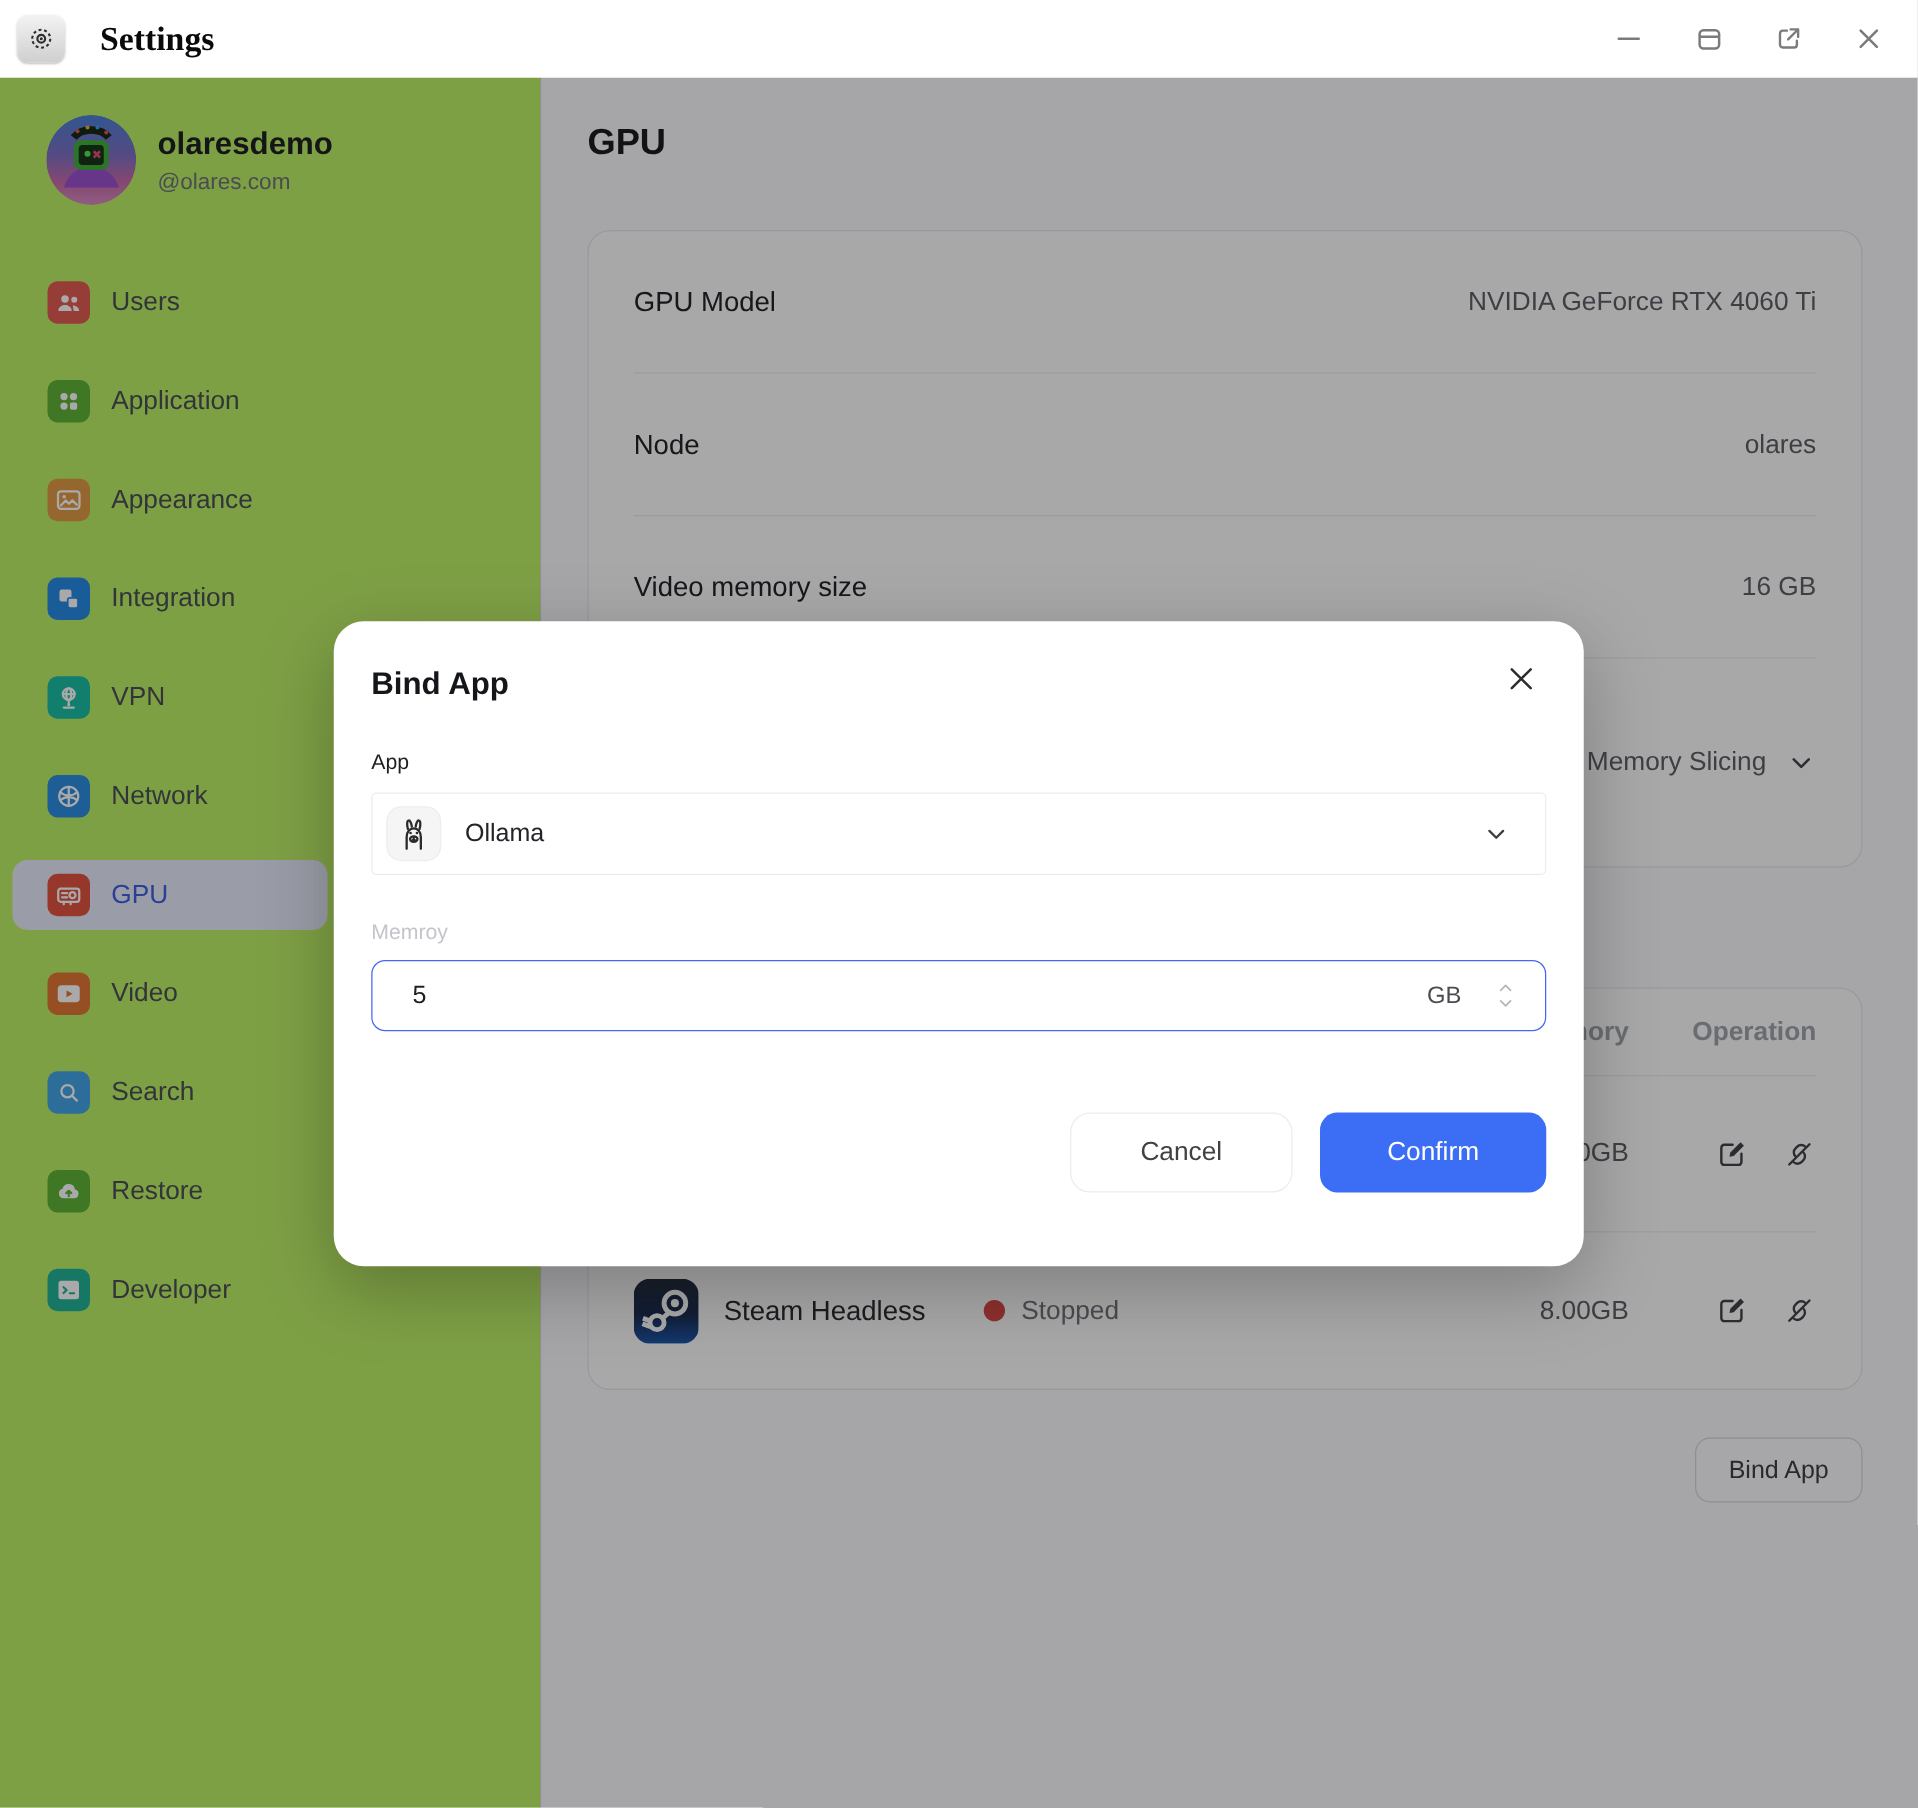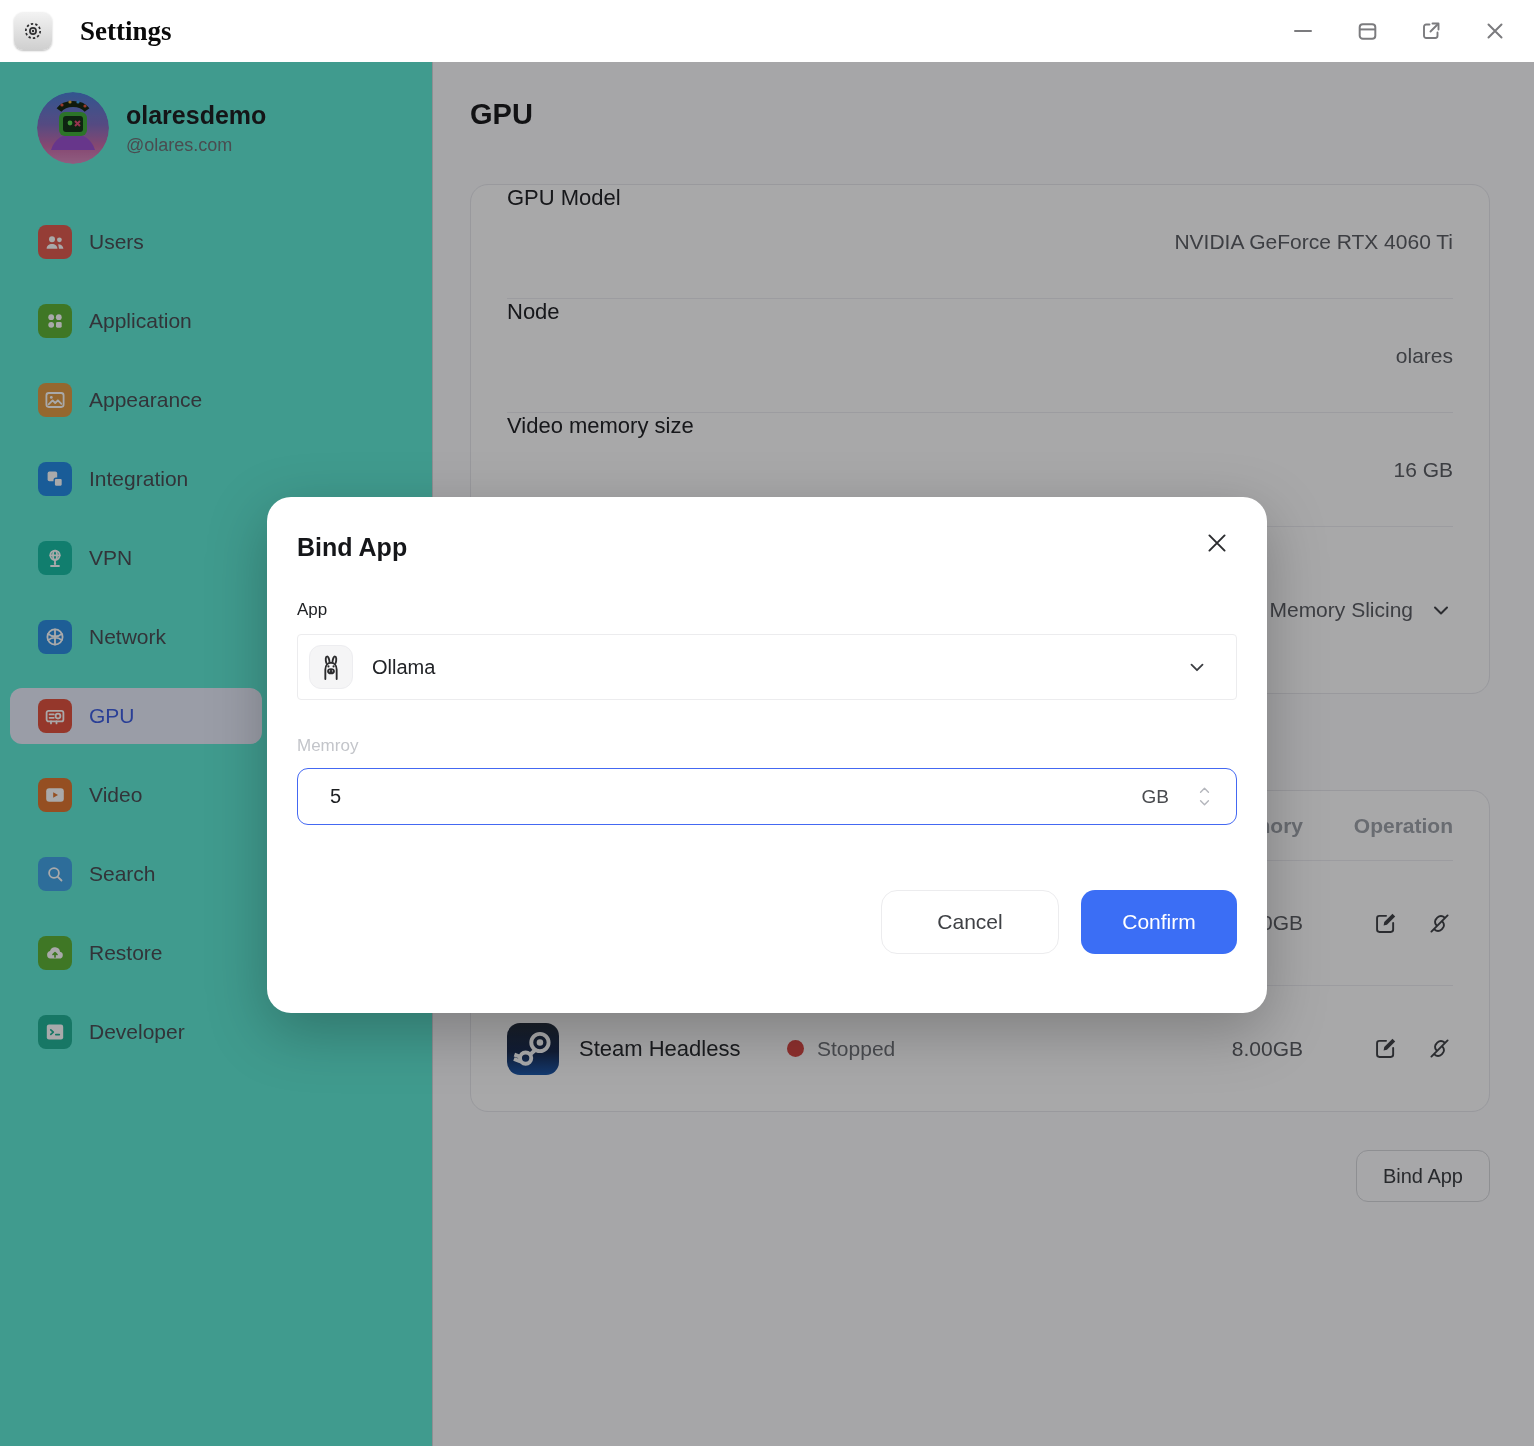--- a/index.html
+++ b/index.html
@@ -16,21 +16,21 @@
   .tb-title { font-family:"Liberation Serif", serif; font-weight:700;
     font-size:27px; color:#0a0a0a; margin-left:28px; }
   .tb-controls { margin-left:auto; display:flex; align-items:center; gap:38px; }
   .tb-btn { width:26px; height:26px; display:flex; align-items:center;
     justify-content:center; color:#7b7b7e; cursor:pointer; }
 
   
   .app { position:absolute; top:62px; left:0; right:0; bottom:0; display:flex; }
 
   
-  .sidebar { width:433px; background:#5eead4; border-right:1px solid #d7d8dc;
+  .sidebar { width:433px; background:#bef264; border-right:1px solid #d7d8dc;
     padding-top:30px; flex-shrink:0; }
   .user { display:flex; align-items:center; padding-left:37px; height:72px; }
   .avatar { width:72px; height:72px; border-radius:50%; overflow:hidden; flex-shrink:0; }
   .user-meta { margin-left:17px; }
   .user-name { font-size:25px; font-weight:700; color:#1b1c1e; }
   .user-handle { font-size:18px; color:#6d7075; margin-top:5px; }
   .nav { margin-top:50px; }
   .side-item { width:252px; margin-left:10px; height:56px; border-radius:12px;
     display:flex; align-items:center; padding-left:28px; margin-bottom:23px;
     cursor:pointer; }
@@ -39,21 +39,21 @@
     display:flex; align-items:center; justify-content:center; }
   .tile svg { width:24px; height:24px; }
   .side-label { margin-left:17px; font-size:21px; color:#494c52; }
   .side-item.selected .side-label { color:#3c5de0; }
 
   
   .main { flex:1; background:#fafafc; padding:36px 44px 0 37px; }
   .page-title { font-size:29px; font-weight:700; color:#17181a; }
   .card { background:#fdfdfe; border:1px solid #e6e7eb; border-radius:18px;
     margin-top:53px; padding:0 36px; }
-  .info-row { min-height:114px; display:flex; 
+  .info-row { min-height:114px; display:flex; align-items:center;
     justify-content:space-between; border-bottom:1px solid #ececf0; }
   .info-row:last-child { border-bottom:none; min-height:166px; }
   .info-label { font-size:22px; color:#202124; }
   .info-value { font-size:21px; color:#5a5c61; display:flex; align-items:center; gap:16px; }
   .info-value .chev { color:#3f4146; display:flex; }
 
   
   .table-card { background:#fdfdfe; border:1px solid #e6e7eb; border-radius:18px;
     margin-top:96px; padding:0 36px; }
   .t-head { height:70px; display:flex; align-items:center;
@@ -104,21 +104,21 @@
     border-radius:11px; display:flex; align-items:center; padding:0 26px 0 32px; }
   .mem-input { border:none; outline:none; flex:1; font-size:20px; color:#1d1f22;
     font-family:"Liberation Sans", sans-serif; background:transparent; }
   .mem-unit { font-size:19px; color:#4a4c50; margin-right:30px; }
   .stepper { display:flex; flex-direction:column; gap:5px; color:#b4b6bc; }
   .stepper span { display:flex; cursor:pointer; }
   .modal-footer { display:flex; justify-content:flex-end; gap:22px; margin-top:65px; }
   .btn-cancel { width:178px; height:64px; border-radius:16px; background:#fff;
     border:1px solid #ececee; font-size:21px; color:#3f4145; cursor:pointer;
     display:flex; align-items:center; justify-content:center; }
-  .btn-confirm { width:156px; height:64px; border-radius:14px; border:none;
+  .btn-confirm { width:181px; height:64px; border-radius:14px; border:none;
     font-size:21px; font-weight:500; color:#fff; cursor:pointer;
     display:flex; align-items:center; justify-content:center; }
 </style>
 </head>
 <body>
 
 <div class="titlebar">
   <div class="app-icon">
     <svg width="24" height="24" viewBox="0 0 24 24">
       <g fill="none" stroke="#2f2f31" stroke-width="1.7">

